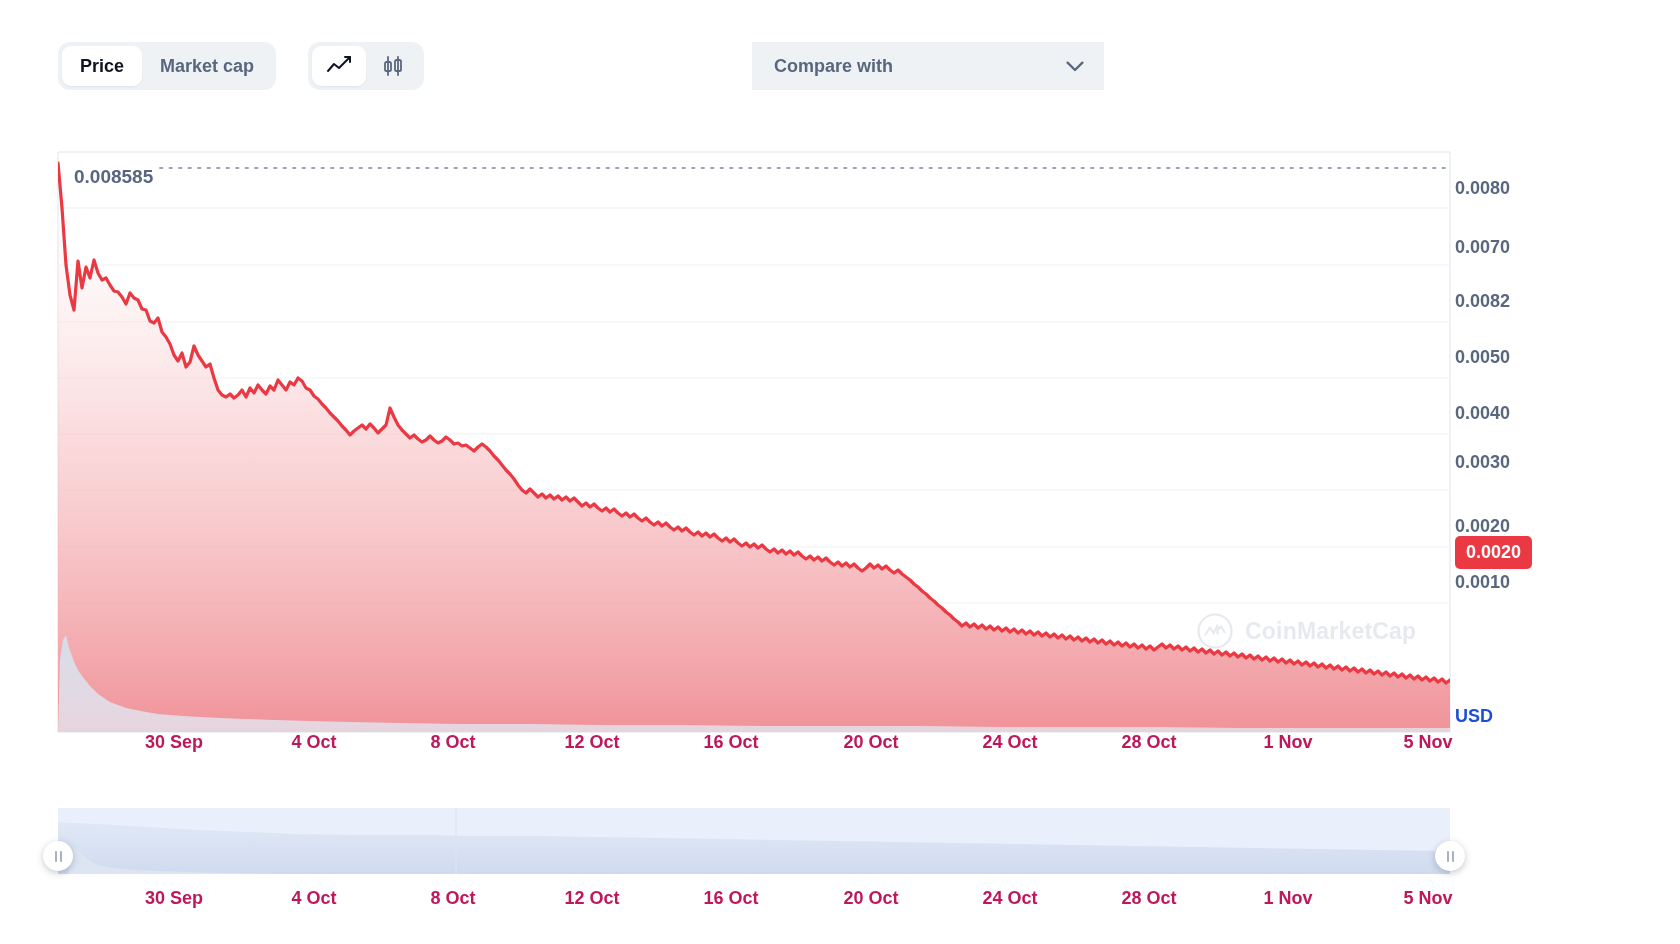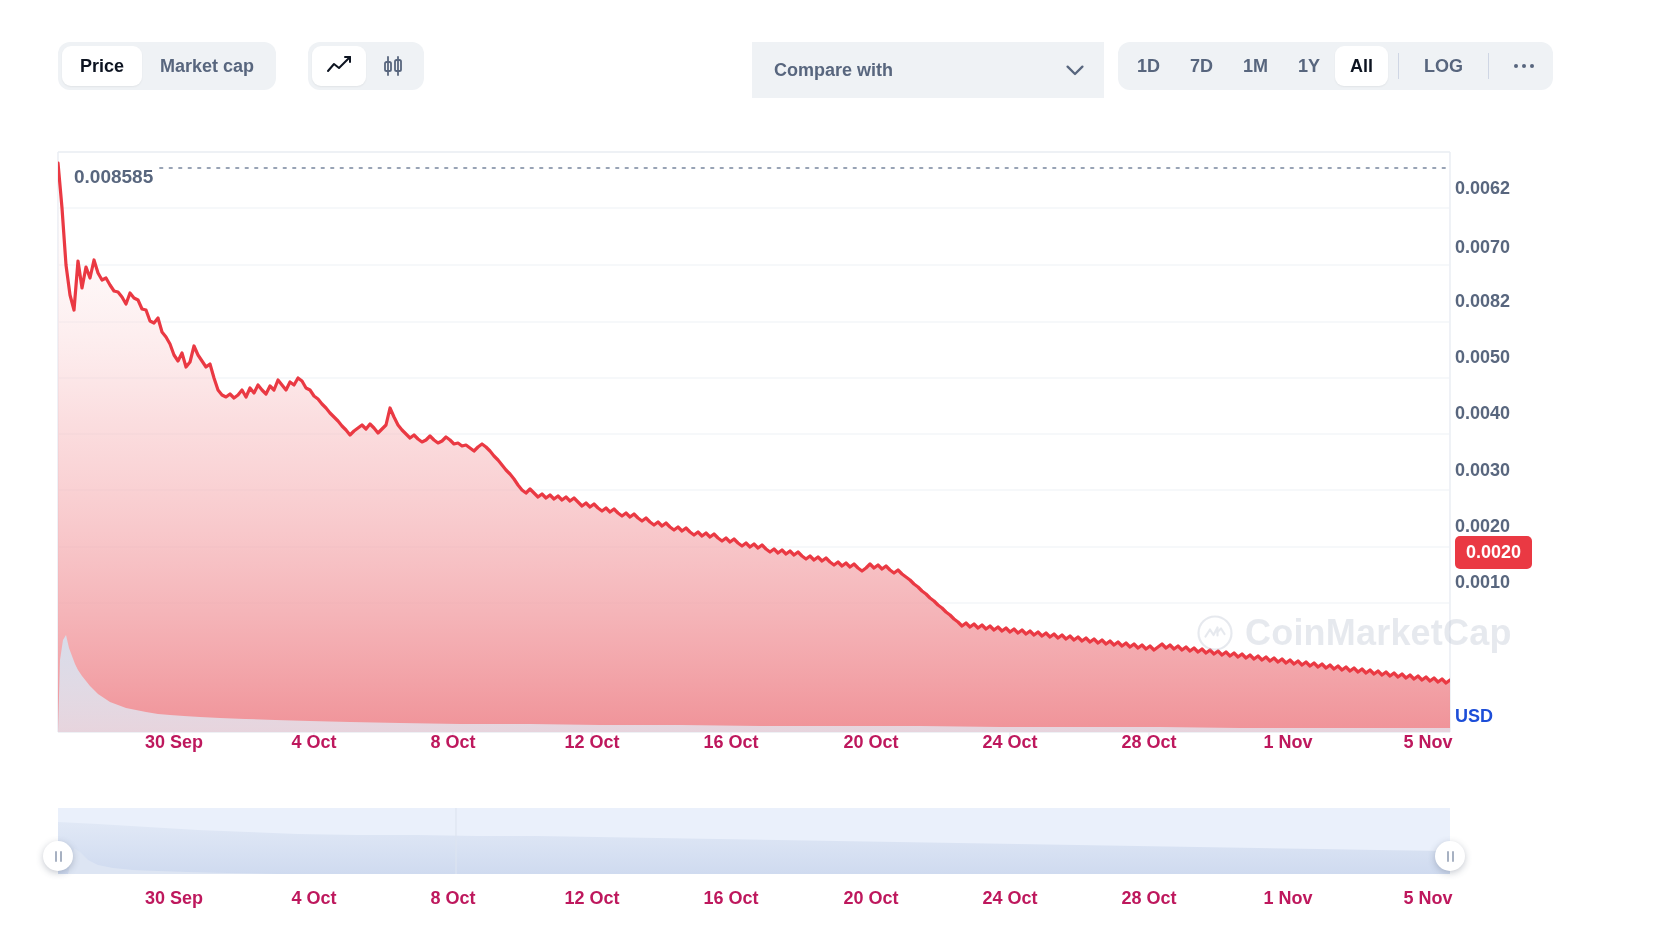--- a/index.html
+++ b/index.html
@@ -29,21 +29,21 @@
 
   #price-mcap-group { left: 58px; top: 42px; }
   #chart-type-group { left: 308px; top: 42px; }
   #chart-type-group .seg-btn { padding: 0 14px; }
 
   .icon-line, .icon-candle { width: 26px; height: 22px; display:block; }
 
   
   #compare-dropdown {
     position: absolute; left: 752px; top: 42px;
-    width: 352px; height: 56px;
+    width: 352px; height: 48px;
     background: #eff2f5; border-radius: 0;
     display: flex; align-items: center; justify-content: space-between;
     padding: 0 20px 0 22px; cursor: pointer; border: none;
   }
   #compare-dropdown .cmp-label { font-size: 18px; font-weight: 700; color: #58667e; }
   .chev { width: 18px; height: 11px; display:block; }
 
   
   #range-group {
     position: absolute; left: 1118px; top: 42px; height: 48px;
@@ -82,21 +82,21 @@
   .usd-label {
     position: absolute; left: 1; top: 706px;
     font-size: 18px; font-weight: 700; color: #1d4ed8;
   }
 
   .watermark {
     position: absolute; left: 1196px; top: 612px;
     display: flex; align-items: center; gap: 11px;
     opacity: 0.30; pointer-events: none; z-index: 4;
   }
-  .watermark .wm-text { font-size: 36px; font-weight: 700; color: #b0b8c9; letter-spacing: 0.2px; }
+  .watermark .wm-text { font-size: 23px; font-weight: 700; color: #b0b8c9; letter-spacing: 0.2px; }
 
   
   .x-labels { position: absolute; left: 0; top: 732px; width: 1680px; height: 30px; }
   .x-tick {
     position: absolute; transform: translateX(-50%);
     font-size: 18px; font-weight: 700; color: #be185d; white-space: nowrap;
   }
 
   
   .brush-wrap { position: absolute; left: 0; top: 808px; width: 1680px; height: 136px; }
@@ -141,37 +141,20 @@
       </button>
     </div>
 
     <button id="compare-dropdown">
       <span class="cmp-label">Compare with</span>
       <svg class="chev" viewBox="0 0 18 11">
         <polyline points="1.6,1.6 9,9 16.4,1.6" fill="none" stroke="#58667e" stroke-width="2.3" stroke-linecap="round" stroke-linejoin="round"></polyline>
       </svg>
     </button>
 
-    <div id="range-group">
-      <button class="seg-btn">1D</button>
-      <button class="seg-btn">7D</button>
-      <button class="seg-btn">1M</button>
-      <button class="seg-btn">1Y</button>
-      <button class="seg-btn active">All</button>
-      <span class="vdiv"></span>
-      <button class="seg-btn" id="log-btn">LOG</button>
-      <span class="vdiv"></span>
-      <button class="seg-btn" id="more-btn">
-        <span class="dots">
-            <i></i>
-            <i></i>
-            <i></i>
-          </span>
-      </button>
-    </div>
   </div>
 
   <div class="chart-area">
     <svg class="chart-svg" width="1680" height="630" viewBox="0 0 1680 630">
       <defs>
         <linearGradient id="priceFill" x1="0" y1="0" x2="0" y2="1">
           <stop offset="0%" stop-color="#ffffff" stop-opacity="0.15"></stop>
           <stop offset="45%" stop-color="#f8c3c6" stop-opacity="0.55"></stop>
           <stop offset="100%" stop-color="#ef8d93" stop-opacity="0.95"></stop>
         </linearGradient>
@@ -318,26 +301,26 @@
   <div class="watermark">
     <svg width="38" height="38" viewBox="0 0 38 38">
       <circle cx="19" cy="19" r="16.5" fill="none" stroke="#b0b8c9" stroke-width="2.2"></circle>
       <path d="M9.5,22.5 L14,15.5 L17.5,21 L21.5,13.5 L21.5,21.5" fill="none" stroke="#b0b8c9" stroke-width="2.2" stroke-linecap="round" stroke-linejoin="round"></path>
       <path d="M21.5,18 L25,14.5 L28.5,20" fill="none" stroke="#b0b8c9" stroke-width="2.2" stroke-linecap="round" stroke-linejoin="round"></path>
     </svg>
     <span class="wm-text">CoinMarketCap</span>
   </div>
 
   <div class="y-labels">
-    <div class="y-tick" style="top:38px">0.0062</div>
+    <div class="y-tick" style="top:38px">0.0080</div>
     <div class="y-tick" style="top:97px">0.0070</div>
     <div class="y-tick" style="top:151px">0.0082</div>
     <div class="y-tick" style="top:207px">0.0050</div>
     <div class="y-tick" style="top:263px">0.0040</div>
-    <div class="y-tick" style="top:320px">0.0030</div>
+    <div class="y-tick" style="top:312px">0.0030</div>
     <div class="y-tick" style="top:376px">0.0020</div>
     <div class="y-tick" style="top:432px">0.0010</div>
   </div>
 
   <div class="price-badge" style="left:1455px">0.0020</div>
   <div class="usd-label" style="left:1455px">USD</div>
 
   <div class="x-labels">
     <div class="x-tick" style="left:174px">30 Sep</div>
     <div class="x-tick" style="left:314px">4 Oct</div>

